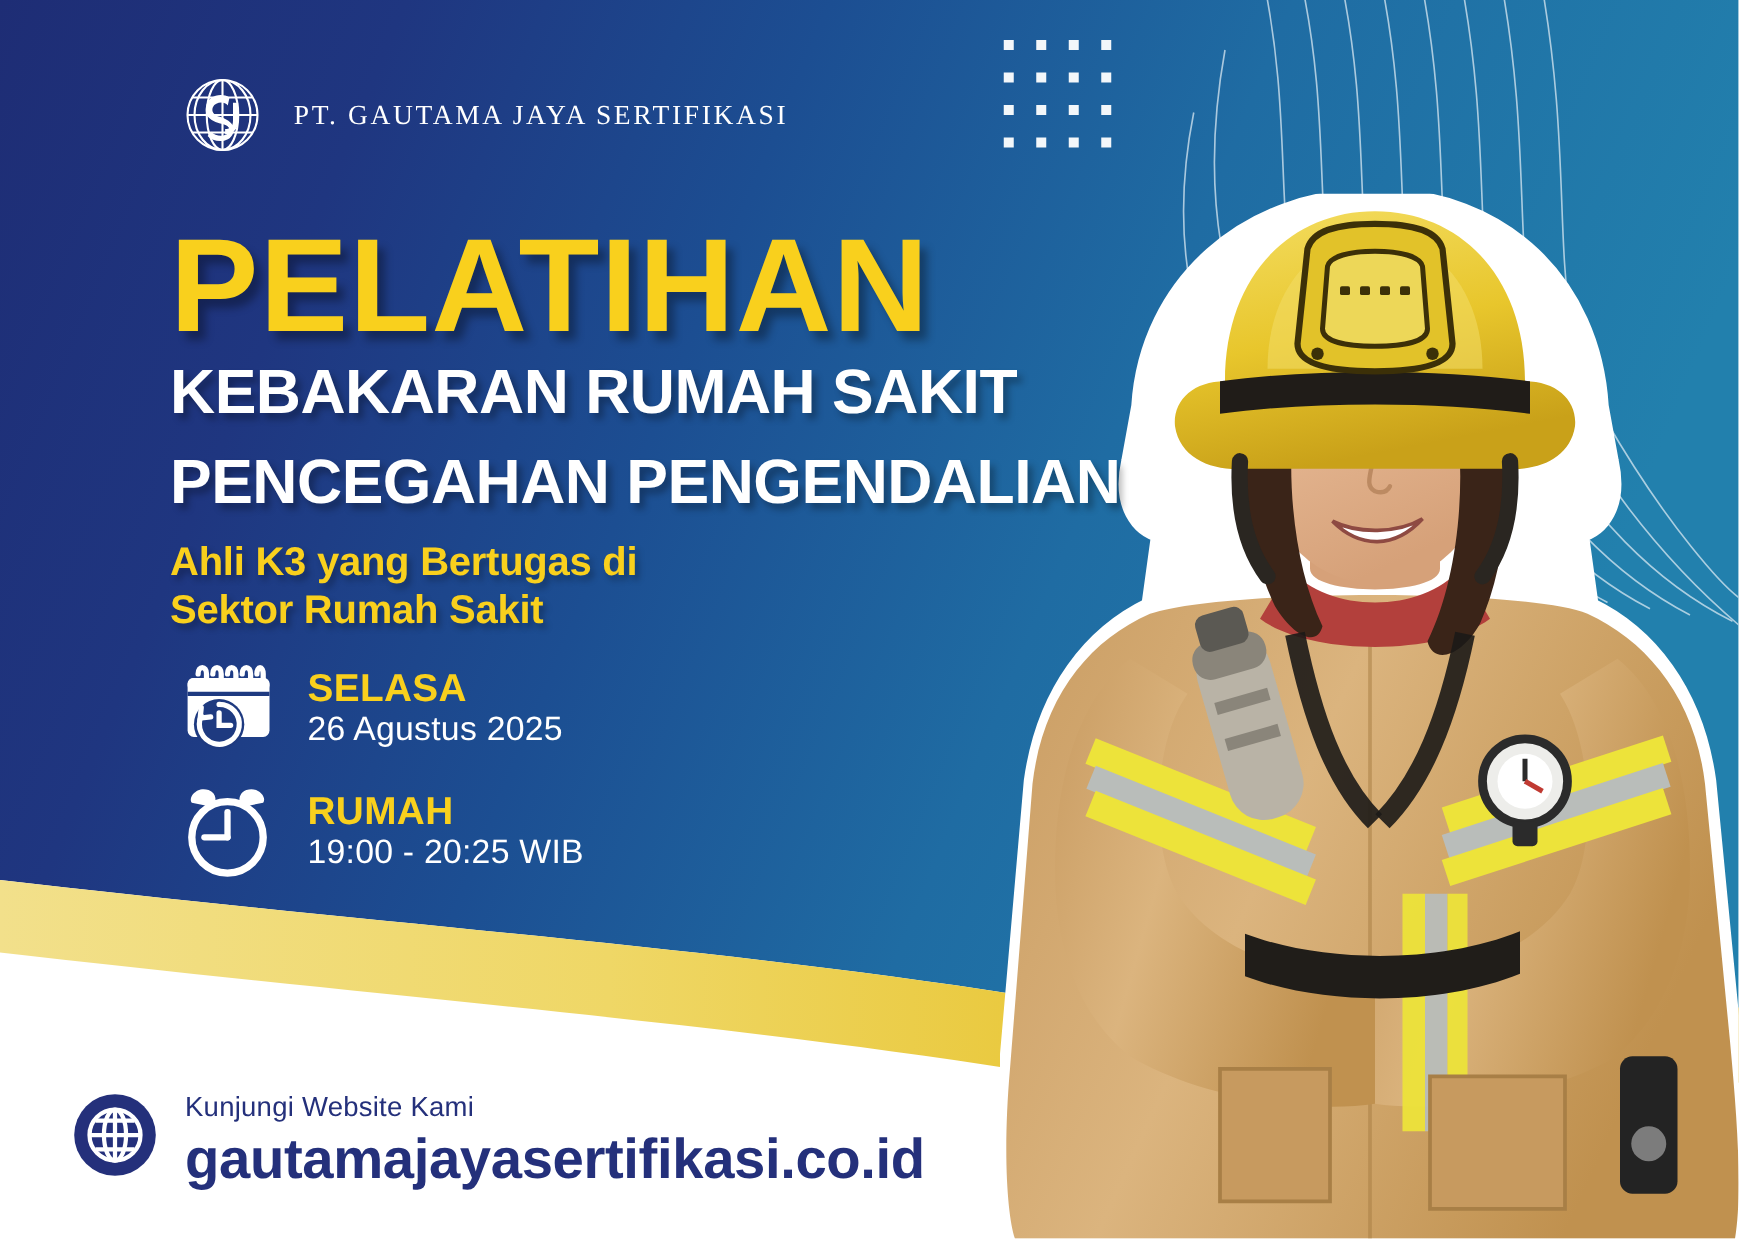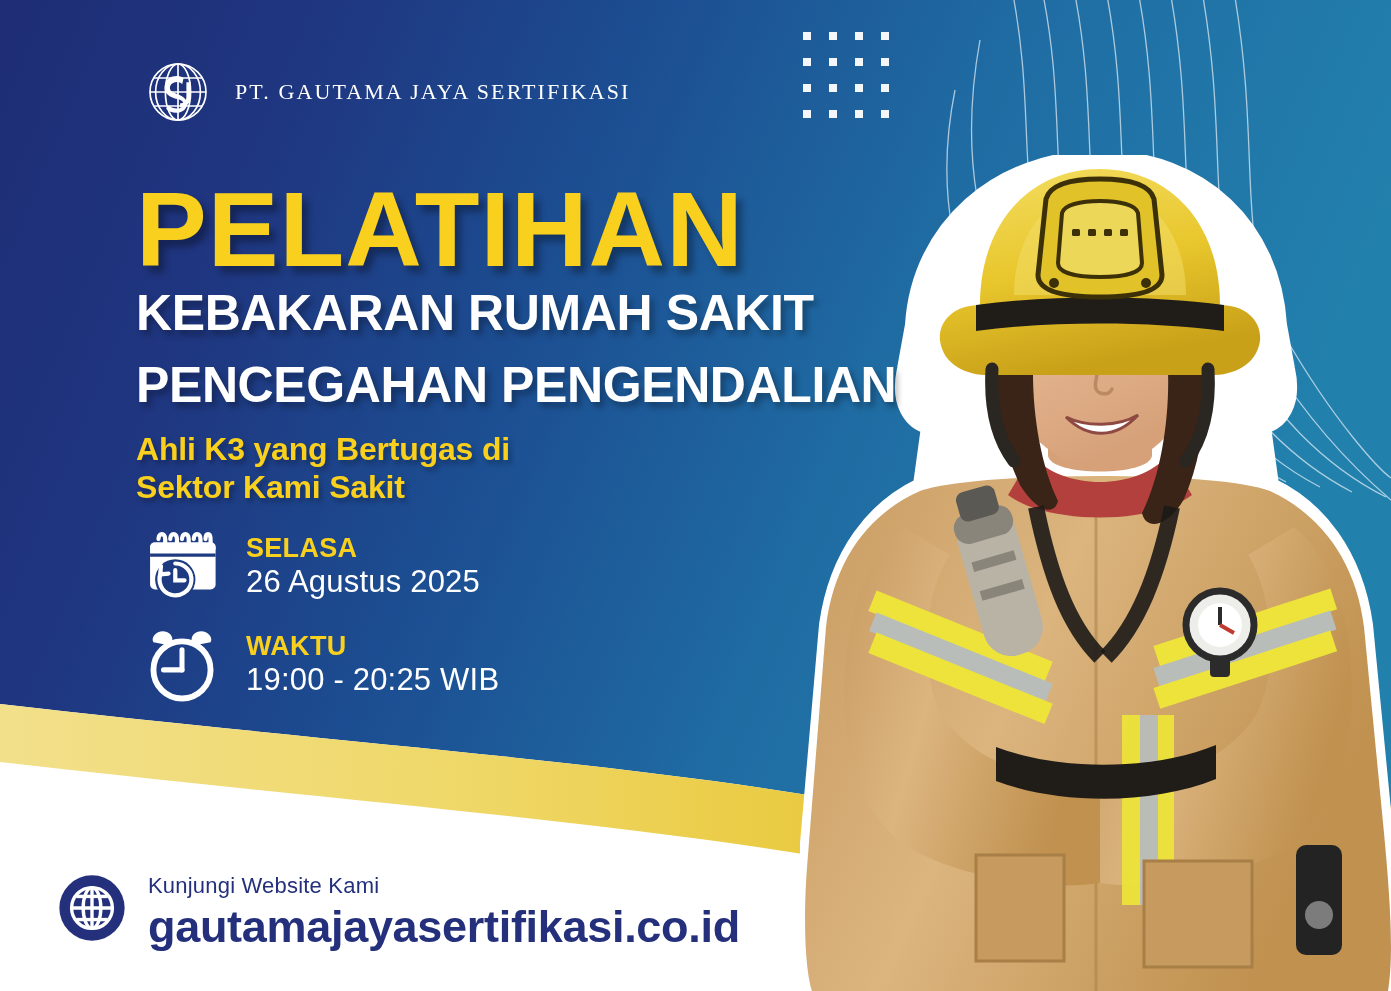--- a/index.html
+++ b/index.html
@@ -109,27 +109,27 @@
     display: flex;
     align-items: center;
     gap: 22px;
     margin-bottom: 14px;
   }
   .info-icon { width: 84px; height: 84px; flex: 0 0 84px; }
   .info-icon svg { display:block; width:84px; height:84px; }
   .info-text { line-height: 1.08; }
   .info-label {
     color: #F9D01D;
-    font-size: 27px;
+    font-size: 31px;
     font-weight: 700;
     letter-spacing: .3px;
   }
   .info-value {
     color: #ffffff;
-    font-size: 31px;
+    font-size: 27px;
     font-weight: 400;
     letter-spacing: .2px;
     margin-top: 2px;
   }
 
   
   .footer {
     position: absolute;
     left: 58px;
     top: 874px;
@@ -384,21 +384,21 @@
       </svg>
     </span>
     <span class="brand-name">PT. GAUTAMA JAYA SERTIFIKASI</span>
   </div>
 
   <div class="headline">
     <h1 class="t-pelatihan">PELATIHAN</h1>
     <div class="t-sub t-sub2">KEBAKARAN RUMAH SAKIT</div>
     <div class="t-sub">PENCEGAHAN PENGENDALIAN</div>
     <div class="t-tagline">Ahli K3 yang Bertugas di</div>
-    <div class="t-tagline" style="margin-top:0">Sektor Kami Sakit</div>
+    <div class="t-tagline" style="margin-top:0">Sektor Rumah Sakit</div>
   </div>
 
   <div class="info-list">
 
     <div class="info-row">
       <span class="info-icon">
         <svg viewBox="0 0 100 100" xmlns="http://www.w3.org/2000/svg">
           <g fill="none" stroke="#FFFFFF" stroke-width="5" stroke-linecap="round">
             <path d="M22,18 C22,10 30,10 30,18 L30,24"></path>
             <path d="M36,18 C36,10 44,10 44,18 L44,24"></path>
@@ -429,21 +429,21 @@
           <path d="M16,24 C12,18 22,8 32,12 C40,15 40,24 36,28 Z" fill="#FFFFFF"></path>
           <path d="M84,24 C88,18 78,8 68,12 C60,15 60,24 64,28 Z" fill="#FFFFFF"></path>
           <circle cx="50" cy="57" r="34" fill="none" stroke="#FFFFFF" stroke-width="7"></circle>
           <g fill="none" stroke="#FFFFFF" stroke-width="6" stroke-linecap="round">
             <path d="M50,57 L50,33"></path>
             <path d="M50,57 L28,57"></path>
           </g>
         </svg>
       </span>
       <span class="info-text">
-        <div class="info-label">WAKTU</div>
+        <div class="info-label">RUMAH</div>
         <div class="info-value">19:00 - 20:25 WIB</div>
       </span>
     </div>
 
   </div>
 
   <div class="footer">
     <span class="globe-badge">
       <svg viewBox="0 0 100 100" xmlns="http://www.w3.org/2000/svg">
         <circle cx="50" cy="50" r="48" fill="#24307B"></circle>

